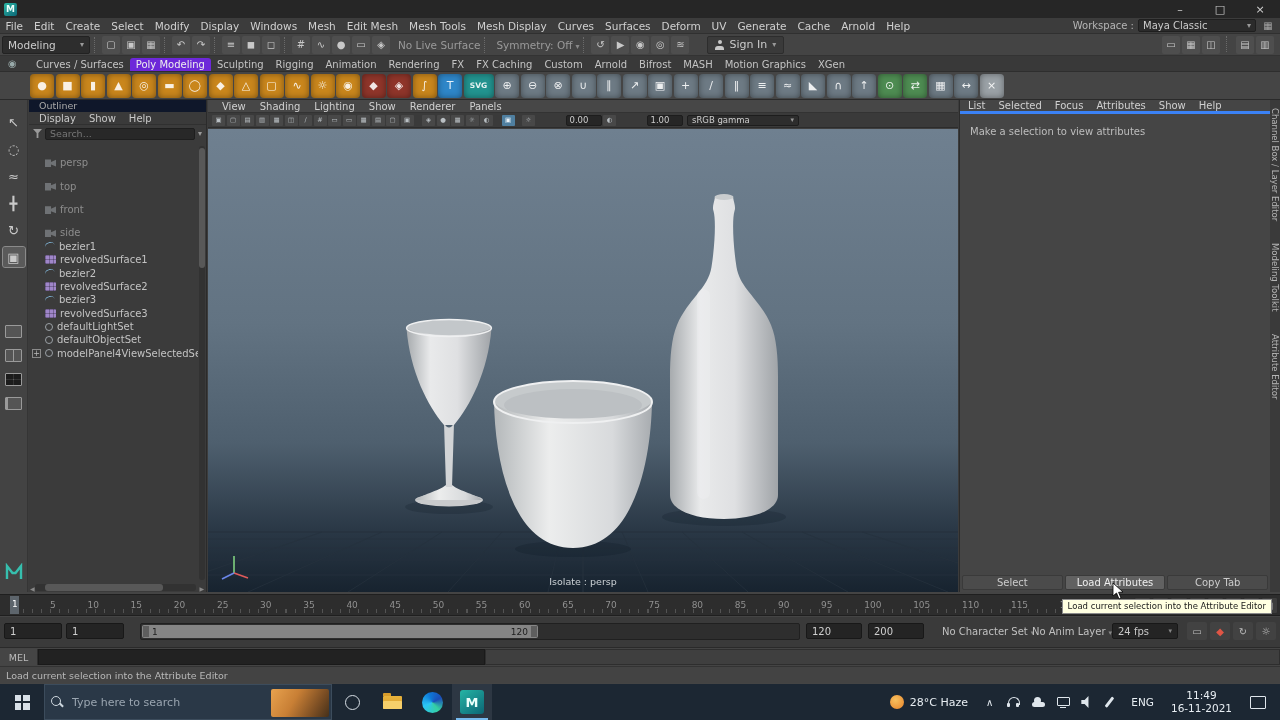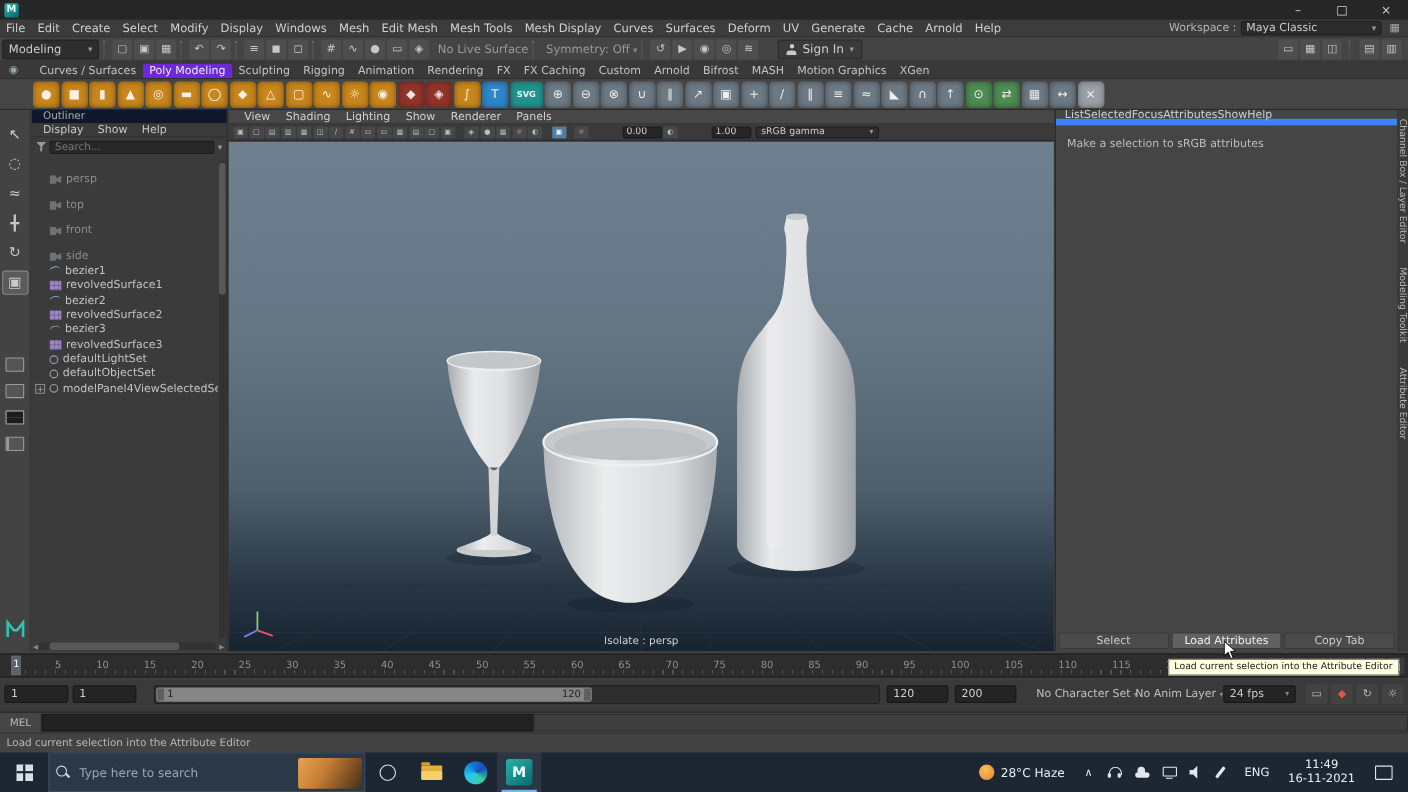--- a/index.html
+++ b/index.html
@@ -10,21 +10,21 @@
   .titlebar{position:absolute;left:0;top:0;width:1280px;height:18px;background:#262626;display:flex;align-items:center;}
   .titlebar .appico{width:13px;height:13px;margin:0 6px 0 4px;border-radius:2px;background:linear-gradient(140deg,#2ab7a5,#0b6575);color:#eafffb;font-size:9px;font-weight:bold;text-align:center;line-height:13px;}
   .titlebar .title{color:#c9c9c9;font-size:10.5px;white-space:nowrap;}
   .winbtns{margin-left:auto;display:flex;height:100%;}
   .winbtn{width:40px;height:100%;display:flex;align-items:center;justify-content:center;color:#cfcfcf;font-size:11px;}
 
   
   .menubar{position:absolute;left:0;top:18px;width:1280px;height:16px;background:#3c3c3c;display:flex;align-items:center;border-bottom:1px solid #303030;}
   .menubar .mitem{padding:0 5.5px;font-size:10.5px;color:#d0d0d0;white-space:nowrap;}
   .wslabel{margin-left:auto;color:#b5b5b5;font-size:10px;}
-  .wsbox{width:128px;height:13px;margin:0 4px;background:#2b2b2b;border:1px solid #1f1f1f;border-radius:2px;display:flex;align-items:center;padding:0 4px;font-size:10px;color:#ccc;}
+  .wsbox{width:118px;height:13px;margin:0 4px;background:#2b2b2b;border:1px solid #1f1f1f;border-radius:2px;display:flex;align-items:center;padding:0 4px;font-size:10px;color:#ccc;}
   .wsbox .arr{margin-left:auto;font-size:8px;color:#999;}
   .wsgear{width:16px;margin-right:4px;color:#aaa;font-size:10px;text-align:center;}
 
   
   .statusline{position:absolute;left:0;top:34px;width:1280px;height:22px;background:#444;border-bottom:1px solid #333;display:flex;align-items:center;padding:0 2px;}
   .modebox{width:88px;height:18px;background:#2d2d2d;border:1px solid #222;border-radius:2px;display:flex;align-items:center;padding:0 5px;font-size:10.5px;}
   .modebox .arr{margin-left:auto;font-size:8px;color:#999;}
   .sgroup{display:flex;gap:2px;margin-left:4px;}
   .sdiv{width:4px;height:16px;margin-left:4px;border-left:1px dotted #6a6a6a;}
   .sic{width:18px;height:18px;background:#4e4e4e;border-radius:2px;color:#c8c8c8;font-size:10px;display:flex;align-items:center;justify-content:center;}
@@ -93,21 +93,21 @@
   .vic.active{background:#4f7fa0;color:#eaf2f8;}
   .vic.gap{margin-left:7px;}
   .vfield{width:36px;height:11px;background:#262626;border:1px solid #1d1d1d;border-radius:2px;color:#ccc;font-size:8.5px;padding:0 3px;outline:none;margin-left:29px;}
   .vcsbox{width:112px;height:11px;background:#2d2d2d;border:1px solid #1d1d1d;border-radius:2px;display:flex;align-items:center;padding:0 4px;font-size:8.5px;color:#ccc;margin-left:3px;}
   .vcsbox .arr{margin-left:auto;font-size:7px;color:#999;}
   .vp-canvas{position:absolute;left:0;top:29px;right:0;bottom:0;background:linear-gradient(180deg,#6f8090 0%,#627382 42%,#4e5f6e 68%,#2b3947 86%,#17232f 100%);}
   .vp-canvas svg.scene{position:absolute;left:0;top:0;width:100%;height:100%;}
 
   
   .attred{position:absolute;left:959px;top:0;width:311px;height:492px;background:#454545;border-left:1px solid #2b2b2b;}
-  .ae-menus{height:14px;display:flex;align-items:center;padding-left:8px;border-bottom:6px solid #3b82f6;}
+  .ae-menus{height:14px;display:flex;gap:13px;align-items:flex-start;padding-left:8px;border-bottom:3px solid #3b82f6;}
   .ae-menus span{font-size:10px;color:#d0d0d0;}
   .ae-msg{margin:12px 0 0 10px;font-size:10px;color:#bdbdbd;}
   .ae-btns{position:absolute;left:2px;right:2px;bottom:2px;height:15px;display:flex;gap:2px;}
   .ae-btn{flex:1;background:#4b4b4b;border:1px solid #3a3a3a;border-radius:2px;color:#ccc;font-size:10px;display:flex;align-items:center;justify-content:center;}
   .ae-btn.active{background:#616161;color:#eee;}
 
   
   .rstrip{position:absolute;left:1270px;top:0;width:10px;height:492px;background:#3a3a3a;display:flex;flex-direction:column;gap:22px;padding-top:8px;align-items:center;}
   .vtab{writing-mode:vertical-rl;font-size:8.5px;color:#b5b5b5;white-space:nowrap;}
 
@@ -595,21 +595,21 @@
     <div class="attred">
       <div class="ae-menus">
 
       <span>List</span>
           <span>Selected</span>
           <span>Focus</span>
           <span>Attributes</span>
           <span>Show</span>
           <span>Help</span>
         </div>
-      <div class="ae-msg">Make a selection to sRGB attributes</div>
+      <div class="ae-msg">Make a selection to view attributes</div>
       <div class="ae-btns">
 
       <div class="ae-btn">Select</div>
           <div class="ae-btn active">Load Attributes</div>
           <div class="ae-btn">Copy Tab</div>
         </div>
     </div>
 
     <div class="rstrip">
       <div style="display:flex;flex-direction:column;gap:22px;align-items:center">

